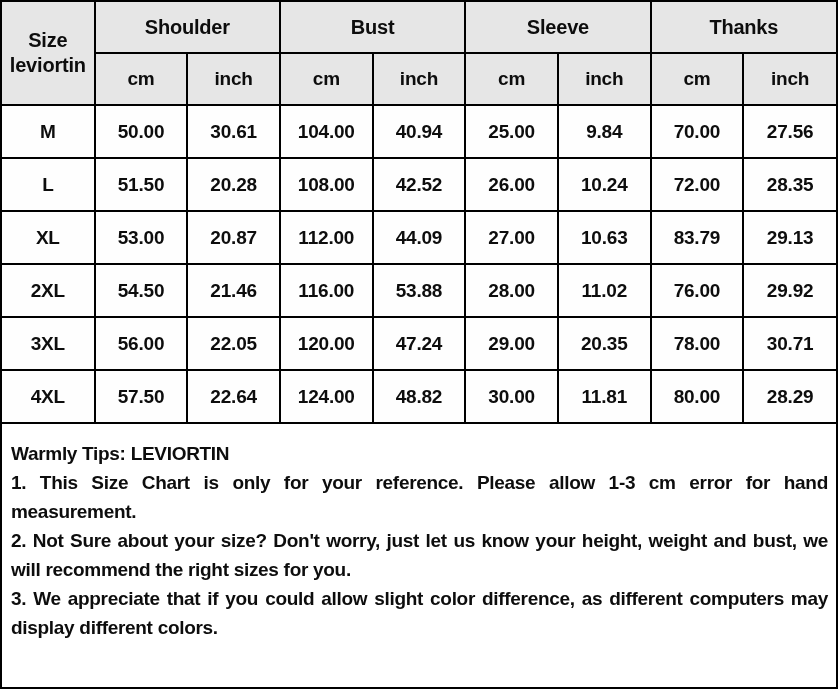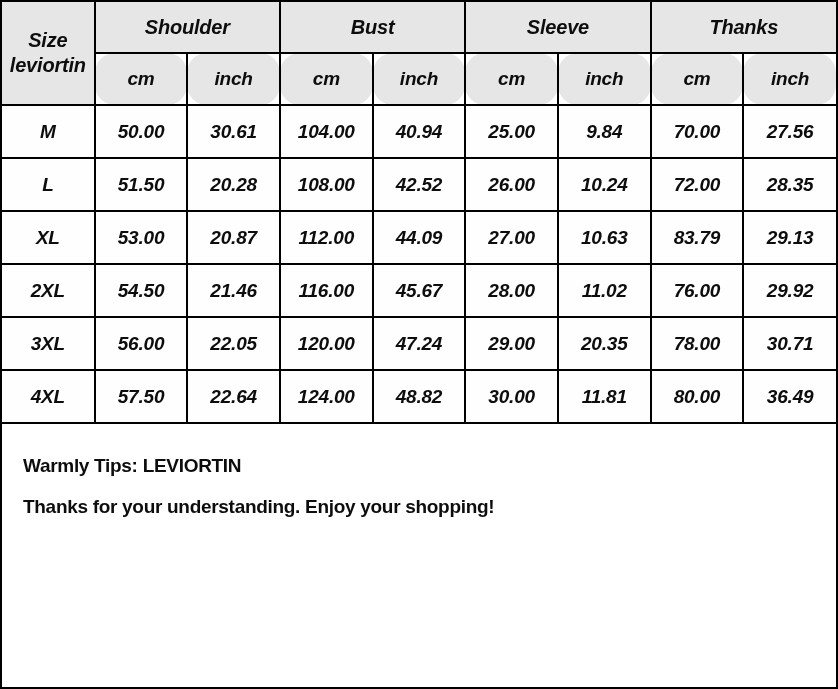--- a/index.html
+++ b/index.html
@@ -11,52 +11,51 @@
     background: #ffffff;
     font-family: "Liberation Sans", sans-serif;
     font-weight: bold;
     color: #0d0d0d;
     overflow: hidden;
   }
   table.size-table {
     width: 100%;
     border-collapse: collapse;
     table-layout: fixed;
-    font-style: italic;
   }
   .size-table th, .size-table td {
     border-right: 2px solid #000000;
     border-bottom: 2px solid #000000;
     text-align: center;
     vertical-align: middle;
     padding: 0;
     font-weight: bold;
     letter-spacing: -0.2px;
   }
   .size-table tr > *:last-child { border-right: none; }
   .size-table thead th {
     background: #e6e6e6;
     height: 50px;
     font-size: 20px;
   }
-  .size-table thead .unit-row th { font-size: 19px; border-radius: 20px; }
+  .size-table thead .unit-row th { font-size: 19px; }
   .size-table tbody td {
     background: #fefefe;
     height: 51px;
     font-size: 19px;
   }
   .size-brand-cell span { display: block; line-height: 25px; }
   .tips {
     padding: 15px 8px 0 9px;
     font-size: 19px;
     line-height: 29px;
     letter-spacing: -0.3px;
   }
   .tips p {
-    margin: 12px;
+    margin: 0;
     text-align: justify;
   }
 </style>
 </head>
 <body>
 
 <div class="frame">
   <table class="size-table">
     <colgroup>
       <col>
@@ -123,21 +122,21 @@
         <td>27.00</td>
         <td>10.63</td>
         <td>83.79</td>
         <td>29.13</td>
       </tr>
       <tr>
         <td>2XL</td>
         <td>54.50</td>
         <td>21.46</td>
         <td>116.00</td>
-        <td>45.67</td>
+        <td>53.88</td>
         <td>28.00</td>
         <td>11.02</td>
         <td>76.00</td>
         <td>29.92</td>
       </tr>
       <tr>
         <td>3XL</td>
         <td>56.00</td>
         <td>22.05</td>
         <td>120.00</td>
@@ -149,22 +148,24 @@
       </tr>
       <tr>
         <td>4XL</td>
         <td>57.50</td>
         <td>22.64</td>
         <td>124.00</td>
         <td>48.82</td>
         <td>30.00</td>
         <td>11.81</td>
         <td>80.00</td>
-        <td>36.49</td>
+        <td>28.29</td>
       </tr>
     </tbody>
   </table>
 
   <div class="tips">
     <p>Warmly Tips: LEVIORTIN</p>
-    <p>Thanks for your understanding. Enjoy your shopping!</p>
+    <p>1. This Size Chart is only for your reference. Please allow 1-3 cm error for hand measurement.</p>
+    <p>2. Not Sure about your size? Don't worry, just let us know your height, weight and bust, we will recommend the right sizes for you.</p>
+    <p>3. We appreciate that if you could allow slight color difference, as different computers may display different colors.</p>
   </div>
 </div>
 
 </body></html>

